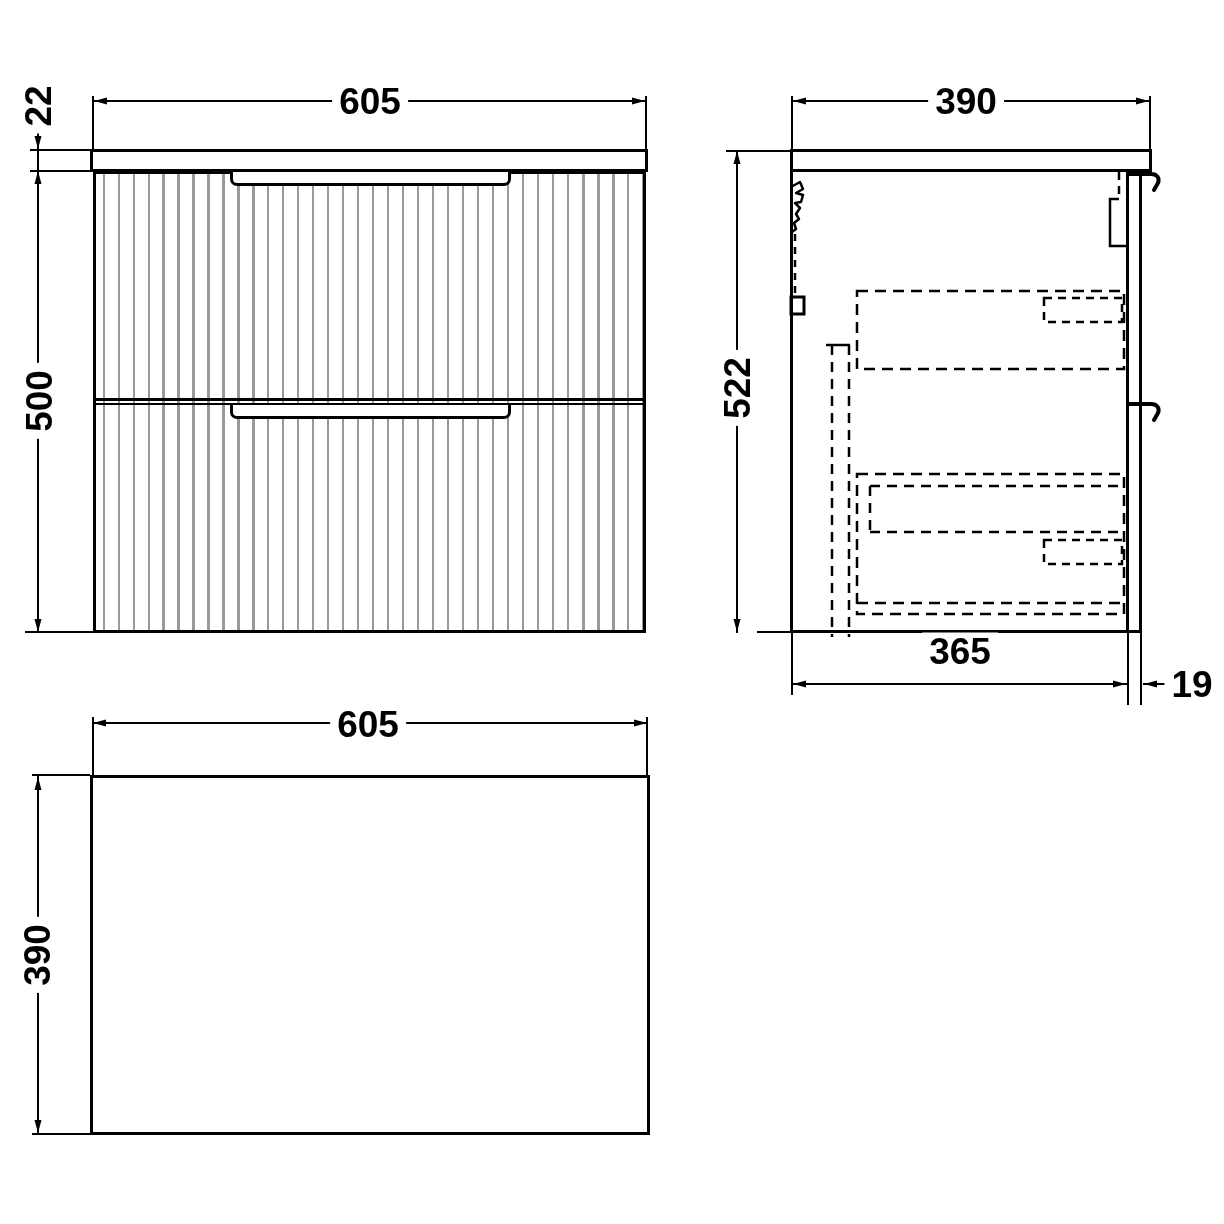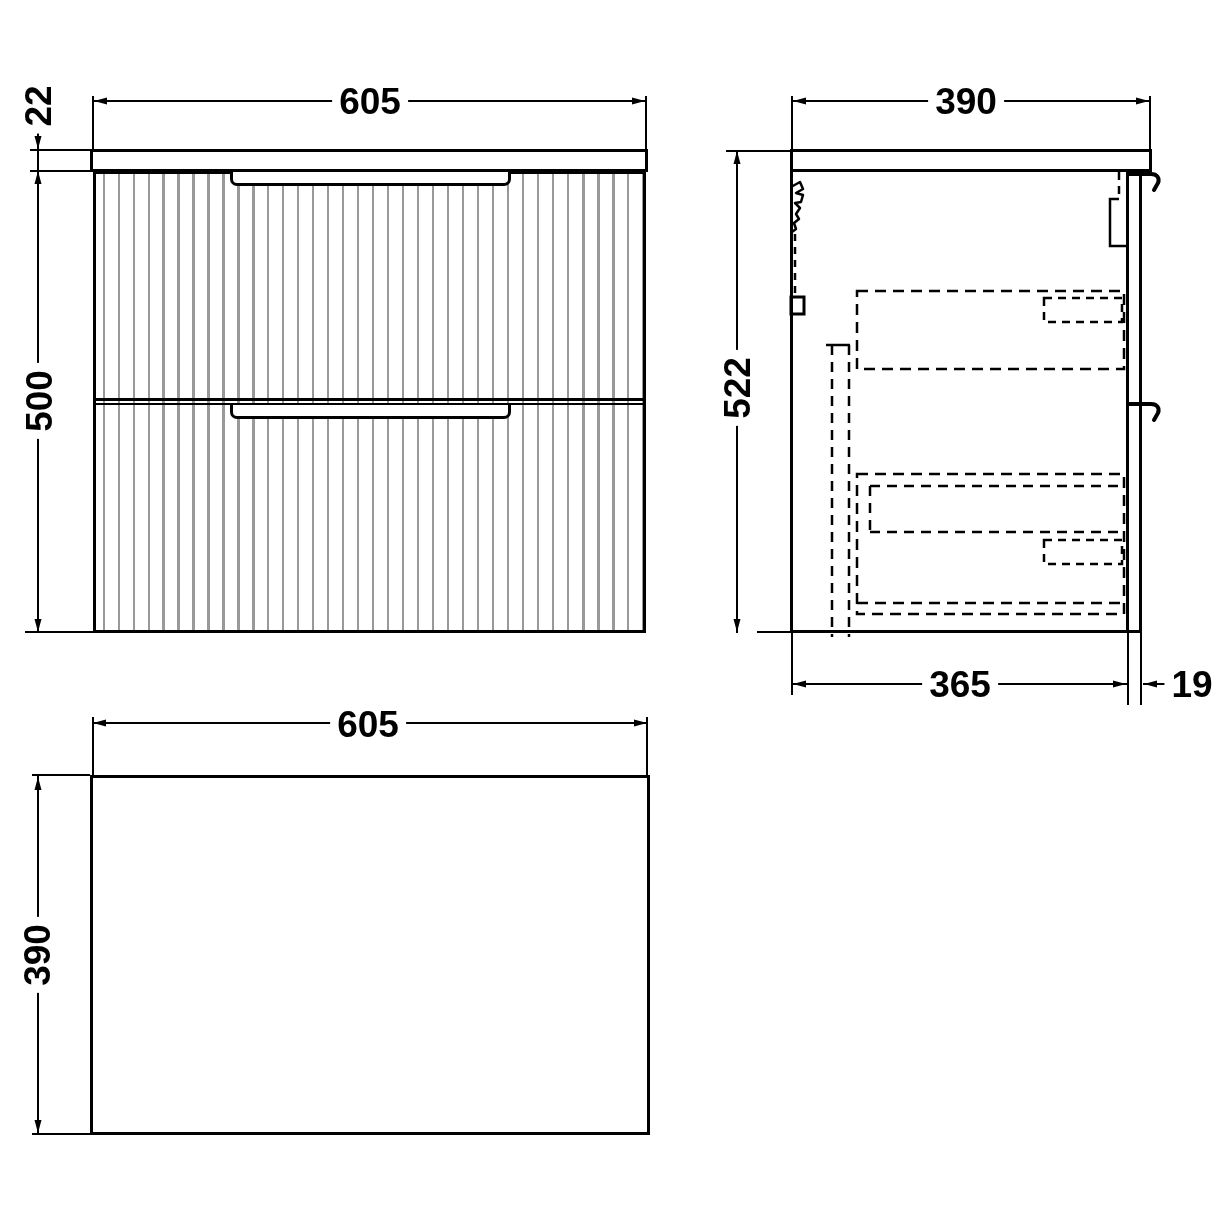--- a/index.html
+++ b/index.html
@@ -75,21 +75,21 @@
     <div class="ln" style="left:791px;top:100px;width:360px;height:2px;"></div>
     <span class="dim" style="left:966px;top:101px;">390</span>
 
     <div class="ln" style="left:726px;top:150px;width:64px;height:2px;"></div>
     <div class="ln" style="left:757px;top:631px;width:33px;height:2px;"></div>
     <div class="ln" style="left:736px;top:150px;width:2px;height:483px;"></div>
     <span class="dim rot" style="left:737px;top:388px;">522</span>
 
     <div class="ln" style="left:791px;top:683px;width:336px;height:2px;"></div>
     <div class="ln" style="left:1143px;top:683px;width:28px;height:2px;"></div>
-    <span class="dim" style="left:960px;top:684px;">365</span>
+    <span class="dim" style="left:960px;top:651px;">365</span>
     <span class="dim" style="left:1192px;top:684px;">19</span>
   </div>
 
   <div>
     <div class="box" style="left:90px;top:775px;width:560px;height:360px;"></div>
 
     <div class="ln" style="left:92px;top:717px;width:2px;height:58px;"></div>
     <div class="ln" style="left:646px;top:717px;width:2px;height:58px;"></div>
     <div class="ln" style="left:92px;top:722px;width:556px;height:2px;"></div>
     <span class="dim" style="left:368px;top:724px;">605</span>

